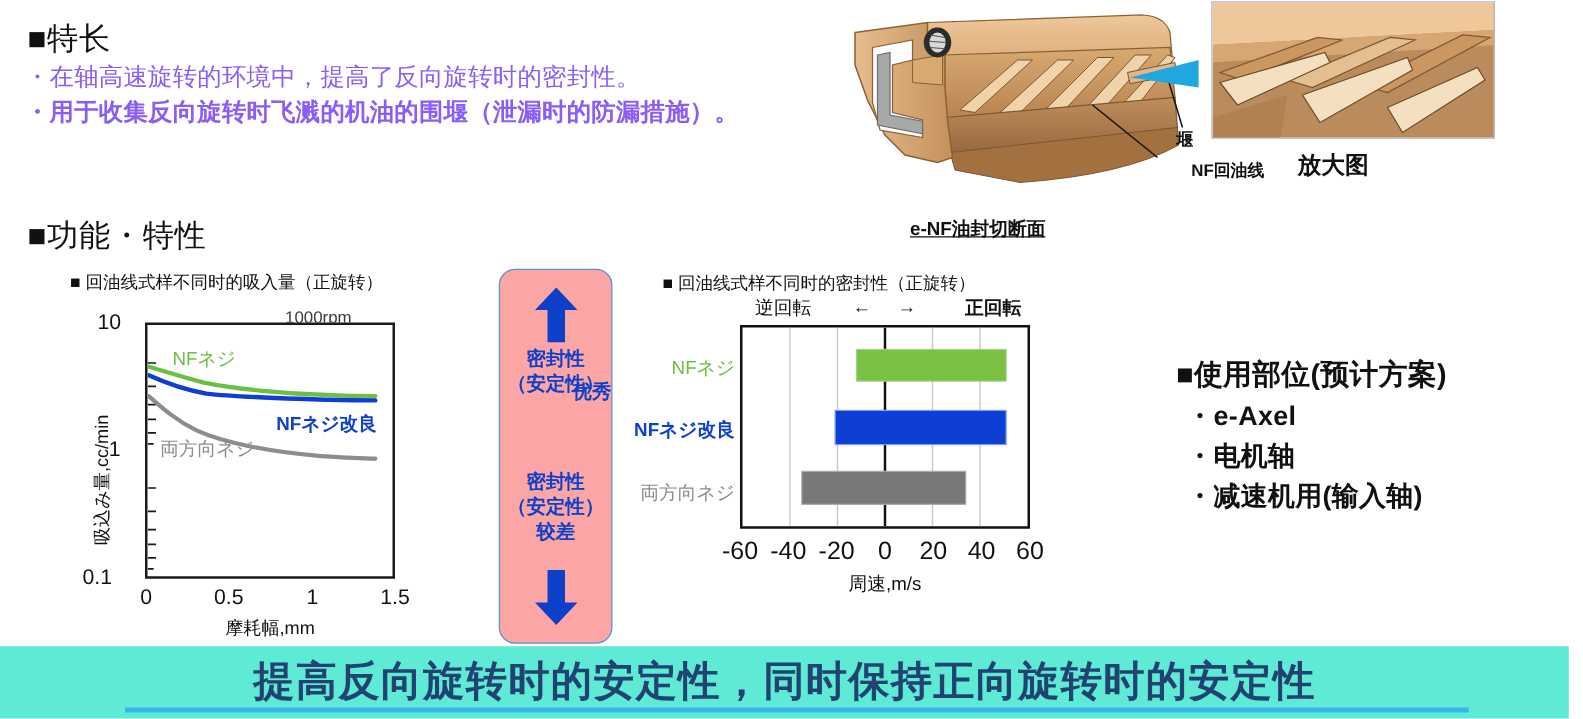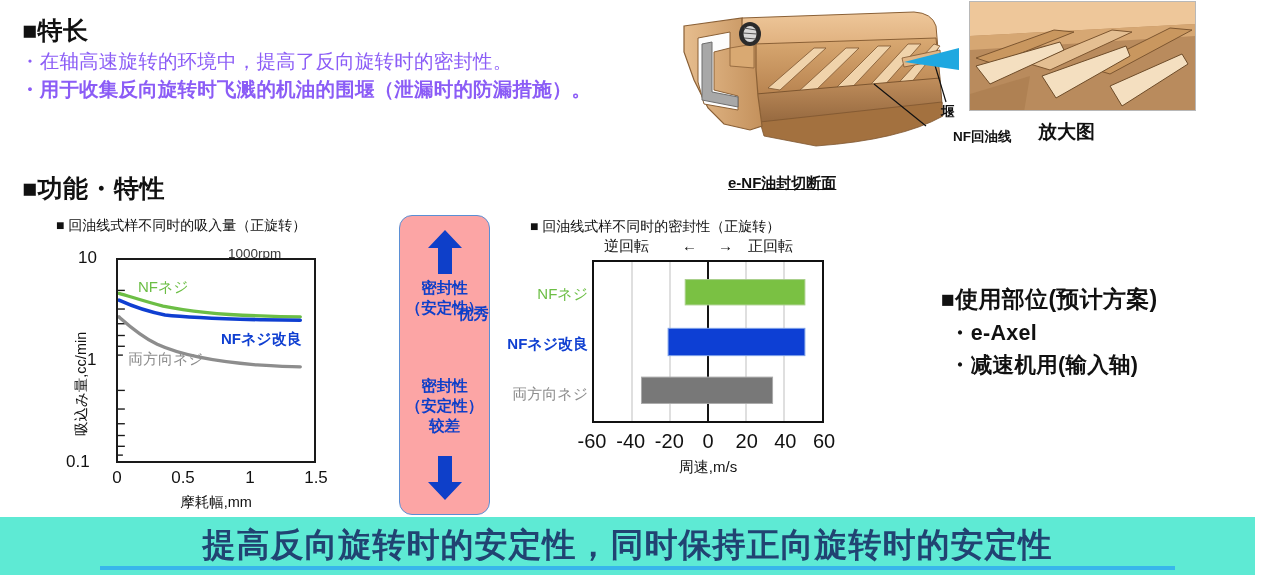--- a/index.html
+++ b/index.html
@@ -7,21 +7,21 @@
     width: 1266px; height: 575px;
     background: #ffffff;
     font-family: "Liberation Sans", "DejaVu Sans", sans-serif;
     overflow: hidden;
   }
   #slide { position: relative; width: 1266px; height: 575px; background: #fff; }
 
   
   .sec-head {
     position: absolute;
-    font-size: 25px; font-weight: 700; color: #111;
+    font-size: 25px; font-weight: 400; color: #111;
     letter-spacing: .5px; white-space: nowrap;
   }
 
   .bullet-line {
     position: absolute; font-size: 19.5px; color: #8b5cf6; white-space: nowrap;
     letter-spacing: .2px;
   }
 
   
   .chart-title {
@@ -294,21 +294,21 @@
     </div>
   </div>
 
   <div class="chart-title" style="left:530px; top:218px;">■ 回油线式样不同时的密封性（正旋转）</div>
 
   <div id="barChart">
 
     <div class="bc-hdr" style="left:76px; top:5px;">逆回転</div>
     <div class="bc-hdr" style="left:154px; top:5px;">←</div>
     <div class="bc-hdr" style="left:190px; top:5px;">→</div>
-    <div class="bc-hdr" style="left:220px; top:5px;">正回転</div>
+    <div class="bc-hdr" style="left:244px; top:5px;font-weight:bold;">正回転</div>
 
     <div id="bc-plot">
       <svg viewBox="0 0 232 163" preserveAspectRatio="none">
 
         <g stroke="#c9c9c9" stroke-width="1.2">
           <path d="M38.67,0 L38.67,163"></path>
           <path d="M77.33,0 L77.33,163"></path>
           <path d="M154.67,0 L154.67,163"></path>
           <path d="M193.33,0 L193.33,163"></path>
         </g>
@@ -332,20 +332,21 @@
     <div class="bc-xtick" style="left:218.7px; top:198px;">20</div>
     <div class="bc-xtick" style="left:257.3px; top:198px;">40</div>
     <div class="bc-xtick" style="left:296px; top:198px;">60</div>
 
     <div class="bc-xlabel" style="left:180px; top:226px;">周速,m/s</div>
   </div>
 
   <div id="usage">
     <div class="u-head">■使用部位(预计方案)</div>
     <div class="u-item">・e‐Axel</div>
+    <div class="u-item">・电机轴</div>
     <div class="u-item">・减速机用(输入轴)</div>
   </div>
 
   <div id="banner">
     <div class="btxt">提高反向旋转时的安定性，同时保持正向旋转时的安定性</div>
     <div class="bline"></div>
   </div>
 
 </div>
 

